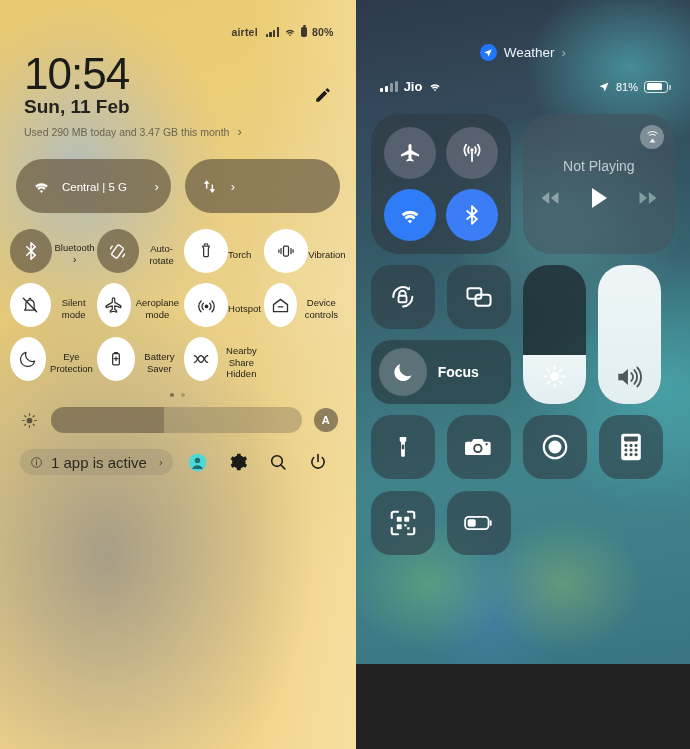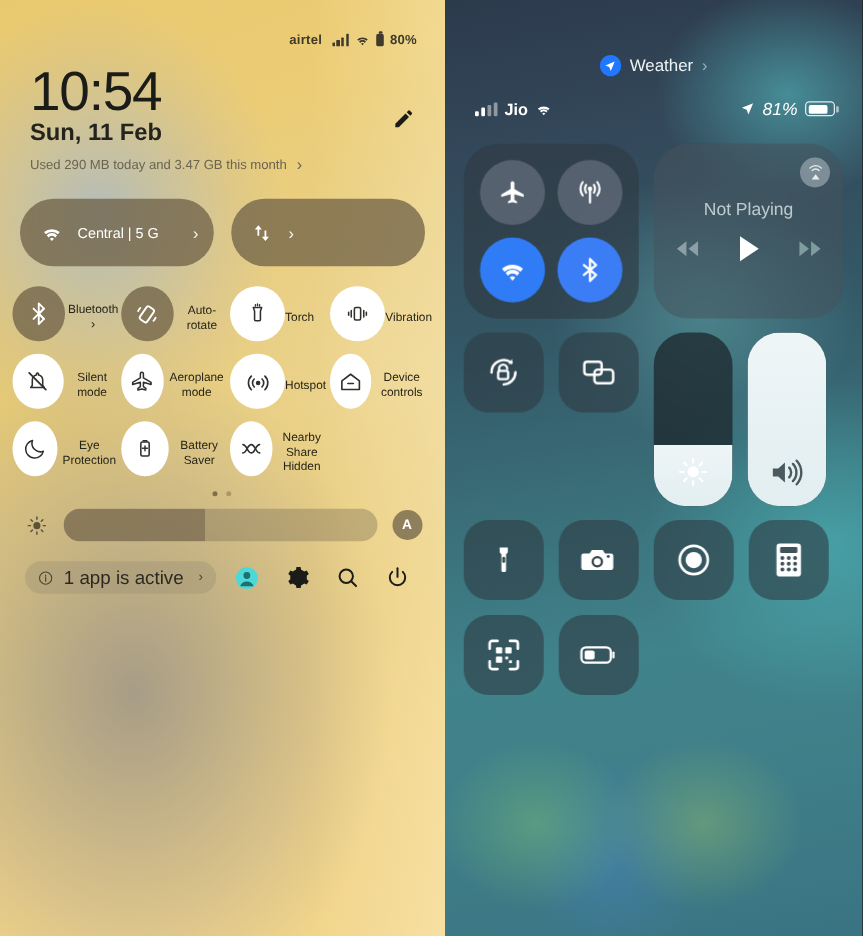--- a/index.html
+++ b/index.html
@@ -96,21 +96,21 @@
     height:26px; border-radius:13px; background:rgba(150,138,112,0.32);
     display:flex; align-items:center; gap:8px; padding:0 10px; flex:0 0 auto;
   }
   .active-pill .txt { font-size:15px; color:#2c2a20; }
   .active-pill .chev { font-size:11px; color:#4a4536; margin-left:4px; }
   .foot-icons { display:flex; align-items:center; gap:0; margin-left:auto; }
   .foot-icons > div { width:40px; display:flex; align-items:center; justify-content:center; }
 
   
   .ios {
-    position:relative; width:346px; height:749px; overflow:hidden;
+    position:relative; width:346px; height:664px; overflow:hidden;
     background:
       radial-gradient(ellipse 150px 120px at 82% 10%, rgba(86,197,200,0.55) 0%, rgba(0,0,0,0) 70%),
       radial-gradient(ellipse 170px 150px at 62% 33%, rgba(120,208,205,0.35) 0%, rgba(0,0,0,0) 72%),
       radial-gradient(ellipse 200px 180px at 92% 58%, rgba(78,190,192,0.55) 0%, rgba(0,0,0,0) 74%),
       radial-gradient(ellipse 110px 95px at 22% 88%, rgba(120,190,120,0.45) 0%, rgba(0,0,0,0) 72%),
       radial-gradient(ellipse 110px 95px at 62% 88%, rgba(150,190,110,0.42) 0%, rgba(0,0,0,0) 72%),
       radial-gradient(ellipse 100px 120px at 40% 92%, rgba(70,130,190,0.45) 0%, rgba(0,0,0,0) 72%),
       linear-gradient(170deg, #2c3a4c 0%, #33485a 16%, #335766 34%, #3a6f79 52%, #41838b 68%, #3e7e88 84%, #3a7382 100%);
   }
   .ios-inner { position:relative; z-index:2; width:100%; height:100%; color:#fff; }
@@ -121,21 +121,21 @@
   .weather-row .wchev { font-size:13px; color:rgba(235,245,248,0.55); }
 
   .ios-status { display:flex; align-items:center; justify-content:space-between; padding: 18px 22px 0 24px; }
   .ios-left-st { display:flex; align-items:center; gap:6px; }
   .ios-bars { display:inline-flex; align-items:flex-end; gap:2px; height:11px; }
   .ios-bars i { width:3px; border-radius:1px; display:block; background:#fff; }
   .ios-bars i:nth-child(1){height:4px} .ios-bars i:nth-child(2){height:6.5px}
   .ios-bars i:nth-child(3){height:9px; background:rgba(255,255,255,0.45)} 
   .ios-bars i:nth-child(4){height:11px; background:rgba(255,255,255,0.45)}
   .ios-carrier { font-size:13px; font-weight:600; }
-  .ios-right-st { display:flex; align-items:center; gap:6px; font-size:14px; font-weight:500;font-style:italic; }
+  .ios-right-st { display:flex; align-items:center; gap:6px; font-size:11px; font-weight:500; }
   .ios-batt { width:24px; height:12px; border:1.5px solid rgba(255,255,255,0.85); border-radius:3.5px; position:relative; padding:1.5px; }
   .ios-batt::after{content:"";position:absolute;right:-3.5px;top:3px;width:2px;height:5px;background:rgba(255,255,255,0.6);border-radius:0 1px 1px 0}
   .ios-batt i { display:block; height:100%; width:81%; background:#fff; border-radius:1.5px; }
 
   .cc { padding: 20px 15px 0 15px; display:flex; flex-direction:column; gap:11px; }
   .cc-row1 { display:flex; gap:12px; }
 
   .conn-card {
     width:140px; height:140px; border-radius:28px; padding:12px;
     background: rgba(46,58,66,0.62); backdrop-filter: blur(14px);
@@ -531,20 +531,28 @@
                     <path d="M17.3 3.4l.4 2.8-2.8.4z" fill="#fff"></path>
                   </svg>
               </div>
               <div class="sq">
                 <svg width="30" height="28" viewBox="0 0 26 24">
                     <rect x="3" y="4.5" width="12" height="9" rx="2" fill="none" stroke="#fff" stroke-width="1.7"></rect>
                     <rect x="10" y="10" width="13" height="9.5" rx="2.3" fill="none" stroke="#fff" stroke-width="1.7"></rect>
                   </svg>
               </div>
             </div>
+            <div class="focus-card">
+              <div class="focus-circle">
+                <svg width="24" height="24" viewBox="0 0 24 24">
+                    <path d="M20.5 15.2A8.4 8.4 0 019.3 4a8.8 8.8 0 1011.2 11.2z" fill="#fff"></path>
+                  </svg>
+              </div>
+              <div class="focus-label">Focus</div>
+            </div>
           </div>
 
           <div class="sliders">
             <div class="vslider">
               <div class="vfill" id="ios-bright" style="height: 35%;"></div>
               <span class="vicon">
                 <svg width="27" height="27" viewBox="0 0 24 24">
                     <circle cx="12" cy="12" r="4" fill="#fff"></circle>
                     <path d="M12 2.8v2.4M12 18.8v2.4M2.8 12h2.4M18.8 12h2.4M5.6 5.6l1.7 1.7M16.7 16.7l1.7 1.7M18.4 5.6l-1.7 1.7M7.3 16.7l-1.7 1.7" stroke="#fff" stroke-width="1.7" stroke-linecap="round"></path>
                   </svg>

